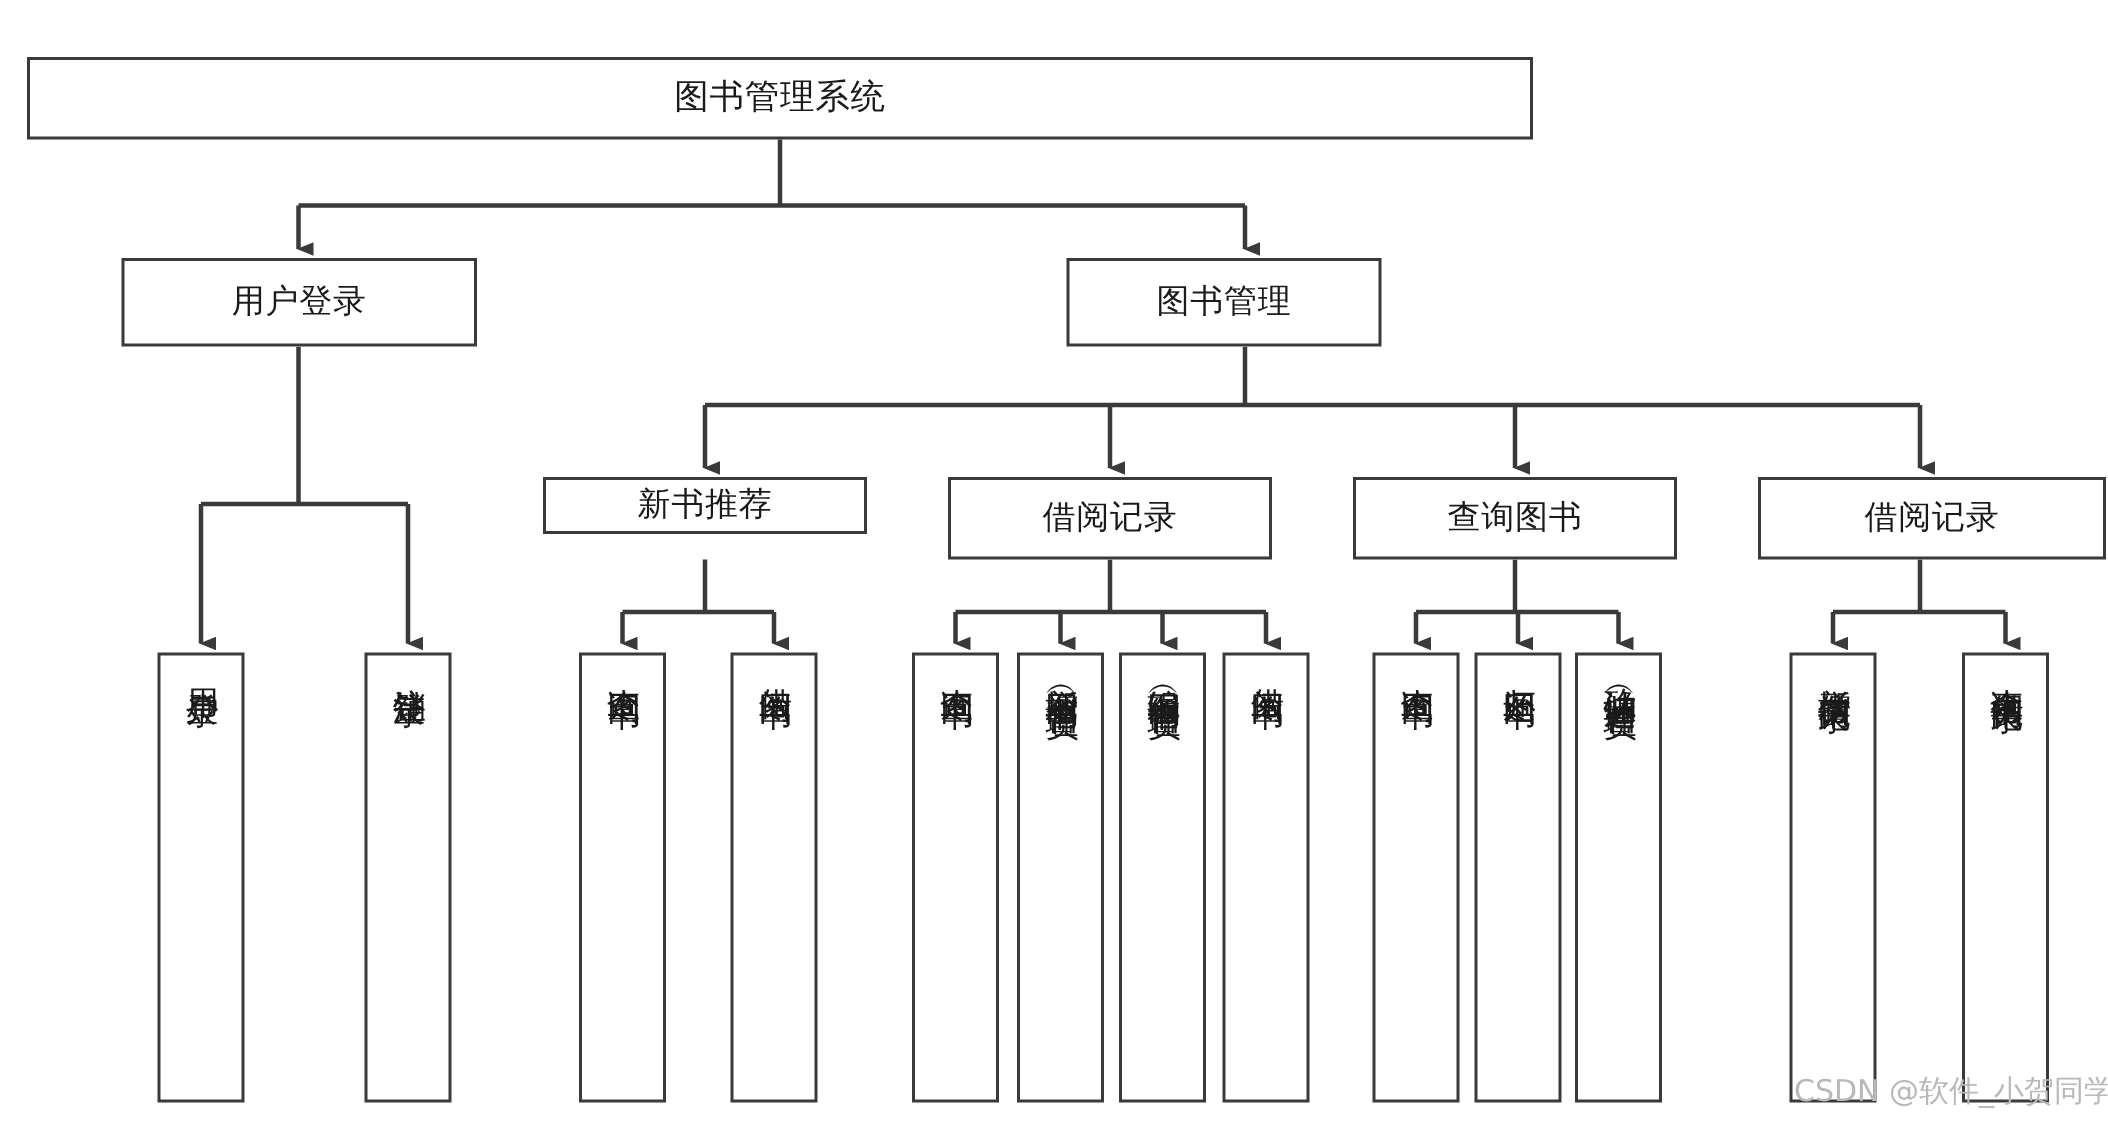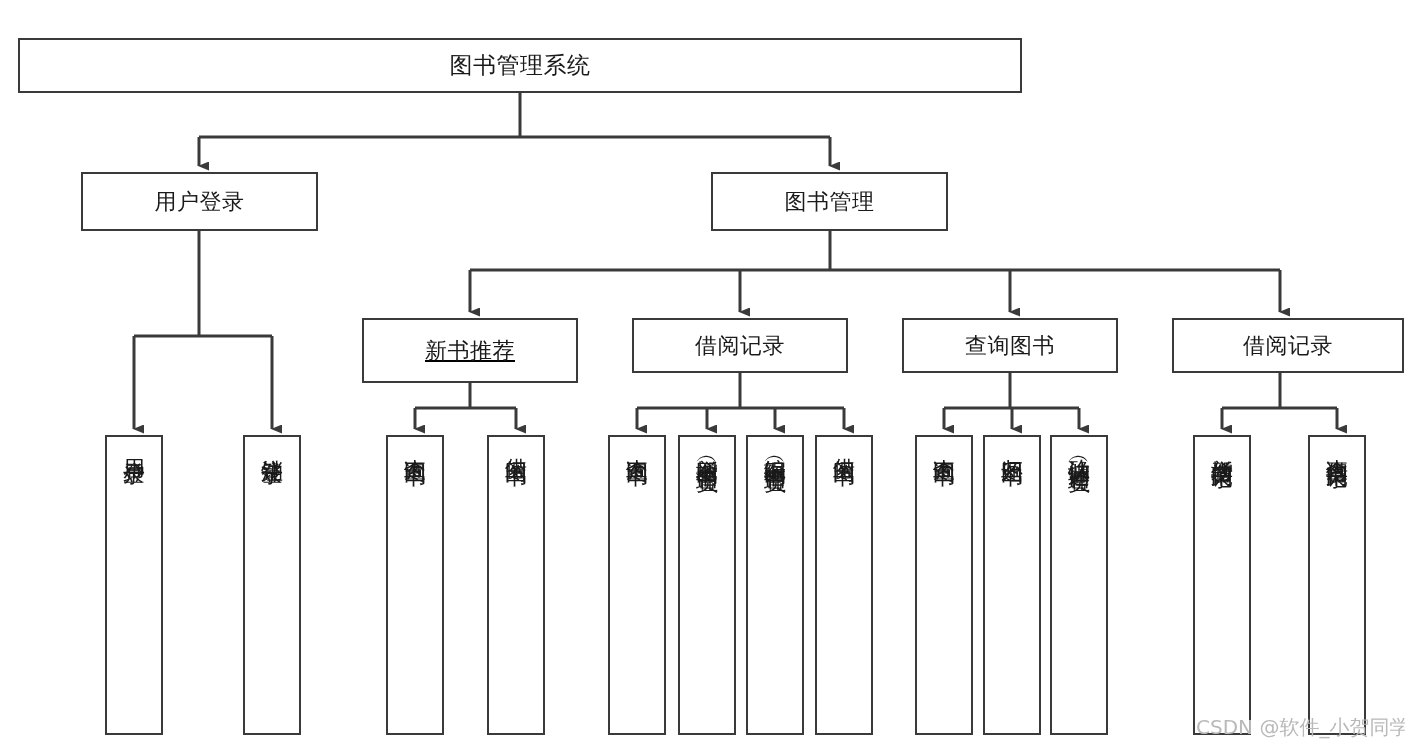--- a/index.html
+++ b/index.html
@@ -126,25 +126,25 @@
     </g>
   </svg>
 
   <div class="node root horizontal" style="left: 18px; top: 13px; width: 1004px; height: 55px; margin-top: 25px;">
     <span class="node-label">图书管理系统</span>
   </div>
 
   <div class="node horizontal" style="left: 81px; top: 172px; width: 237px; height: 59px;">
     <span class="node-label">用户登录</span>
   </div>
-  <div class="node horizontal" style="left: 711px; top: 172px; width: 237px; height: 59px;">
+  <div class="node horizontal" style="left: 711px; top: 172px; width: 210px; height: 59px;">
     <span class="node-label">图书管理</span>
   </div>
 
-  <div class="node horizontal" style="left: 362px; top: 318px; width: 216px; height: 65px; text-decoration: underline;">
+  <div class="node horizontal" style="left: 362px; top: 318px; width: 216px; height: 38px;">
     <span class="node-label">新书推荐</span>
   </div>
   <div class="node horizontal" style="left: 632px; top: 318px; width: 216px; height: 55px;">
     <span class="node-label">借阅记录</span>
   </div>
   <div class="node horizontal" style="left: 902px; top: 318px; width: 216px; height: 55px;">
     <span class="node-label">查询图书</span>
   </div>
   <div class="node horizontal" style="left: 1172px; top: 318px; width: 232px; height: 55px;">
     <span class="node-label">借阅记录</span>

